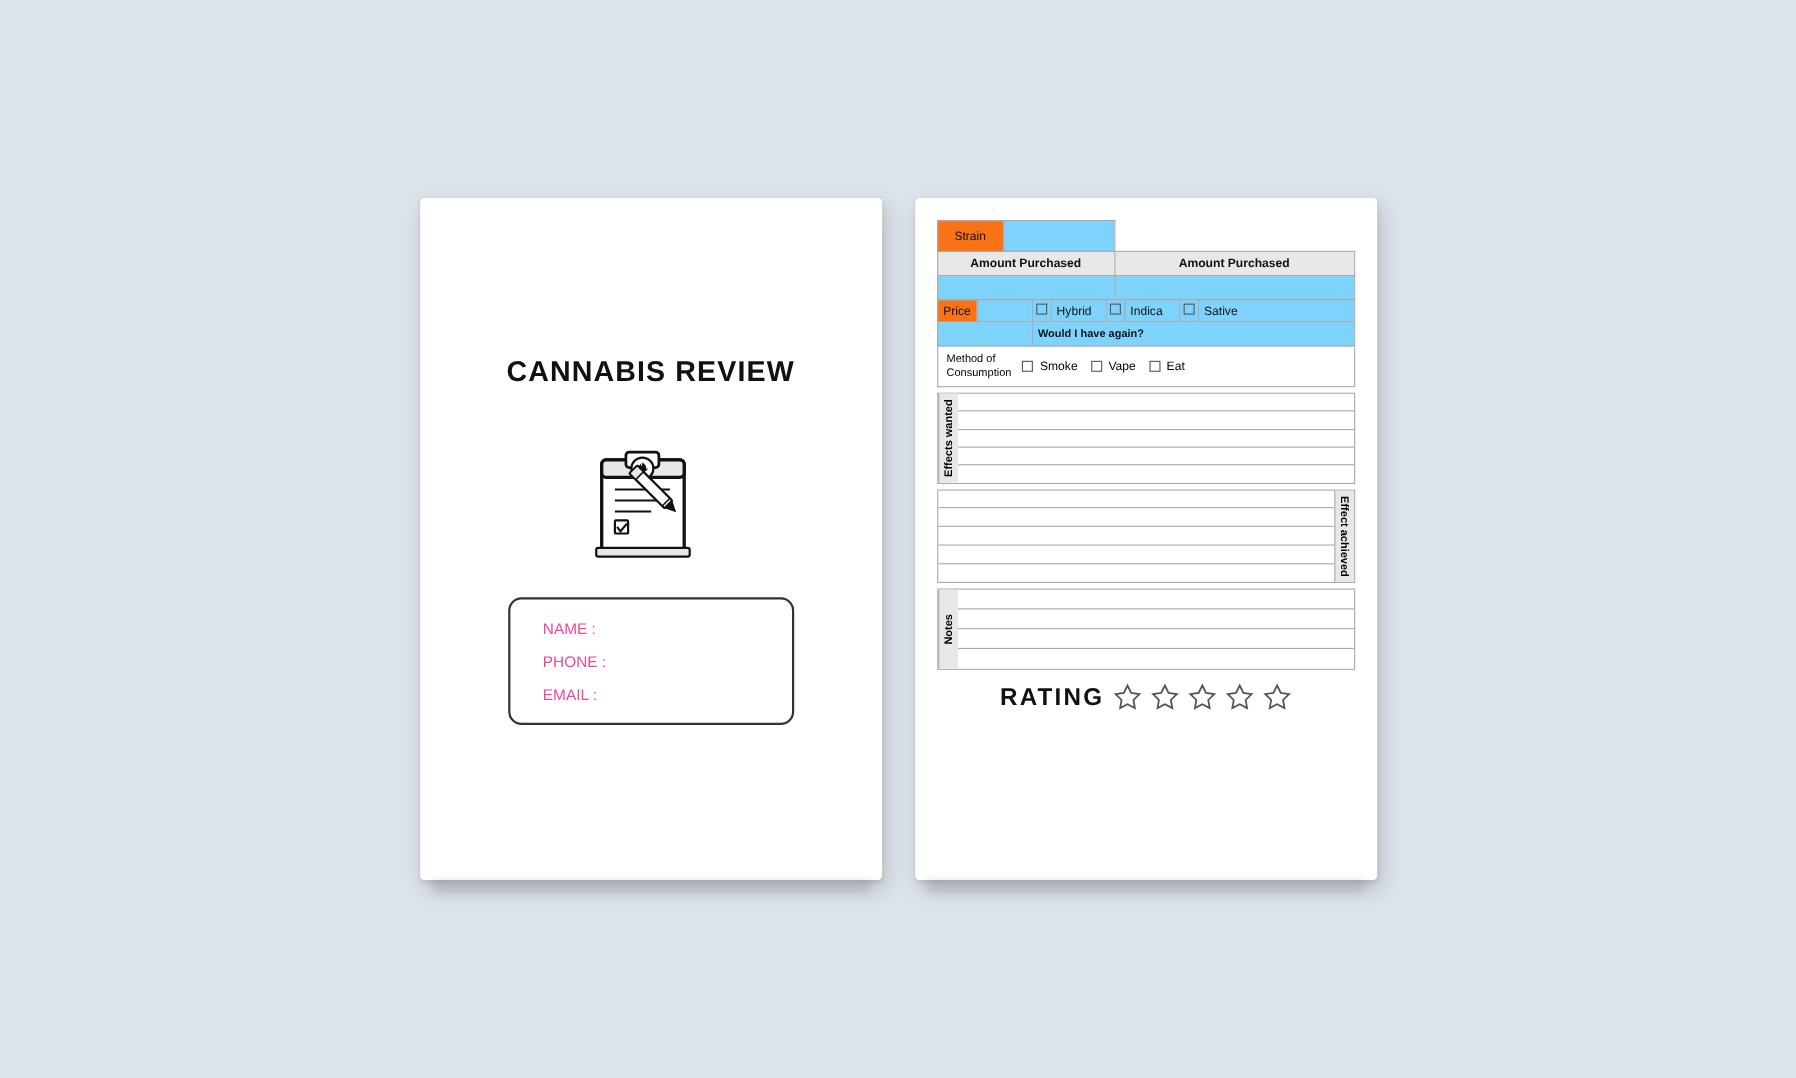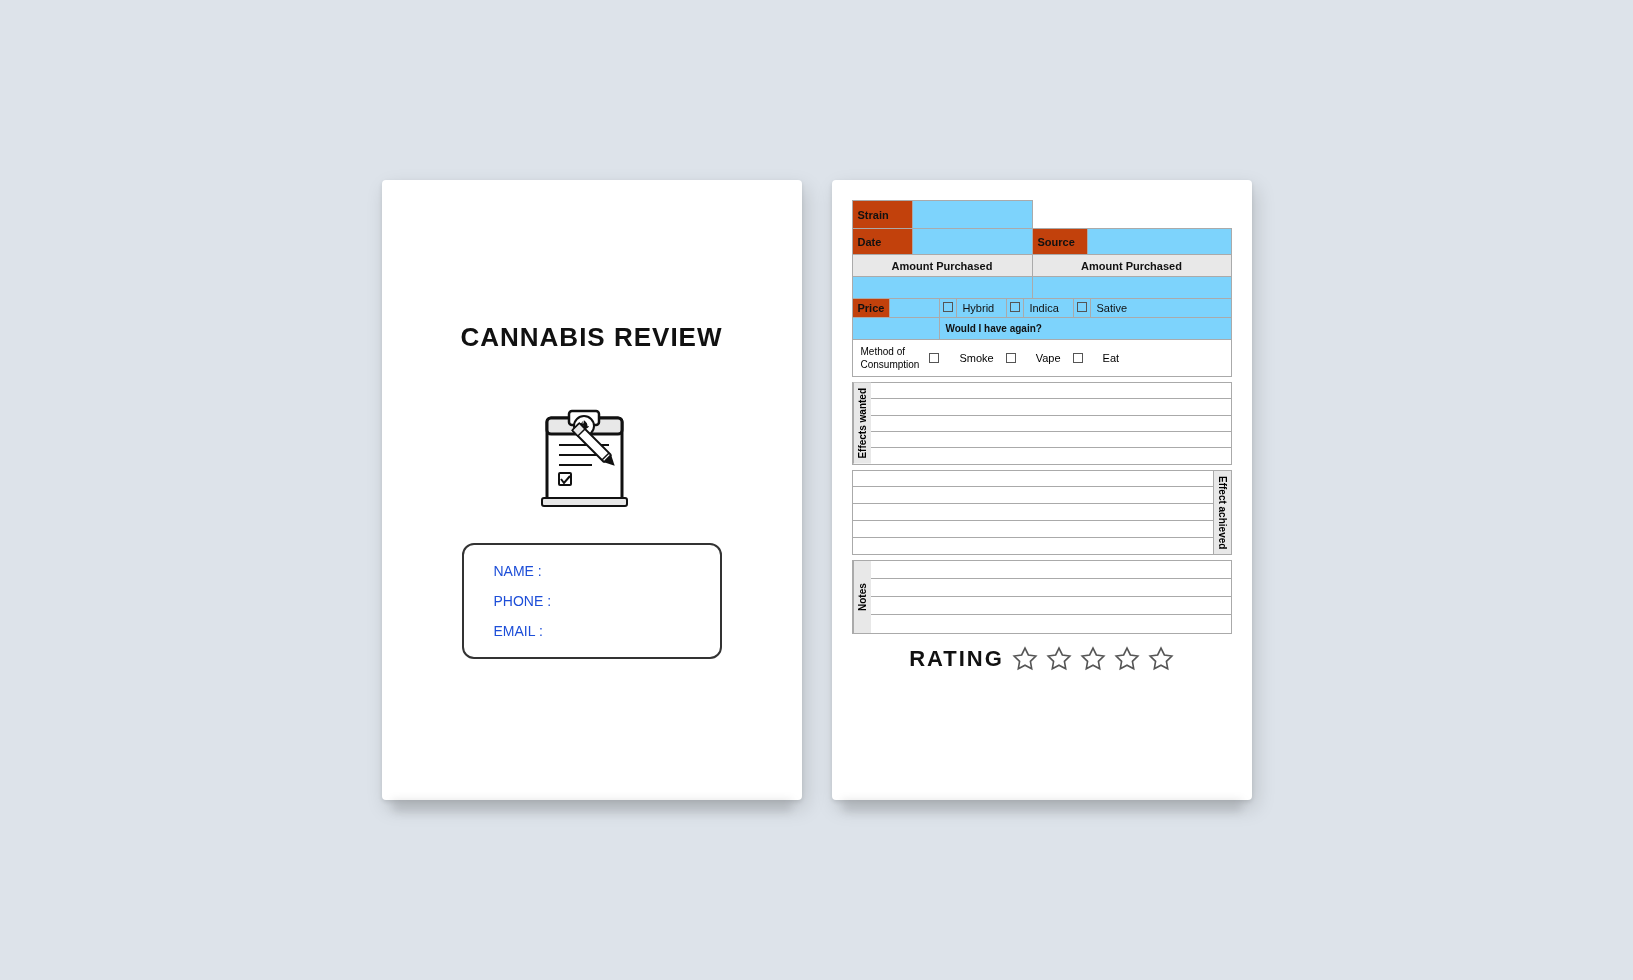--- a/index.html
+++ b/index.html
@@ -68,21 +68,21 @@
       margin: 10px 0 30px 0;
     }
     .info-box {
       border: 2px solid #333;
       border-radius: 12px;
       padding: 18px 30px;
       width: 260px;
     }
     .info-line {
       font-size: 14px;
-      color: #1d4ed8;
+      color: #ec4899;
       margin-bottom: 14px;
       font-weight: 500;
     }
     .info-line:last-child { margin-bottom: 0; }
 
     
     .right-page {
       background: white;
       width: 420px;
       min-height: 620px;
@@ -108,23 +108,24 @@
       width: 100%;
       border-collapse: collapse;
       font-size: 11px;
     }
     .form-table td, .form-table th {
       border: 1px solid #aaa;
       padding: 3px 5px;
       color: #111;
     }
     .form-table .label-cell {
-      background: #c2410c;
-      font-weight: 700;
+      background: #f97316;
+      font-weight: 400;
       white-space: nowrap;
+      text-align: center;
     }
     .form-table .value-cell {
       background: #7dd3fc;
     }
 
     .strain-row td {
       height: 28px;
     }
     .date-source-row td {
       height: 26px;
@@ -211,21 +212,21 @@
       line-height: 1.3;
     }
     .method-options {
       display: flex;
       gap: 12px;
       align-items: center;
     }
     .method-option {
       display: flex;
       align-items: center;
-      gap: 20px;
+      gap: 6px;
       font-size: 11px;
     }
 
     
     .notes-section {
       display: flex;
       border: 1px solid #aaa;
       margin-top: 5px;
       min-height: 70px;
     }
@@ -295,26 +296,20 @@
       <div class="info-line">EMAIL :</div>
     </div>
   </div>
 
   <div class="right-page">
 
     <table class="form-table">
       <tbody>
           <tr class="strain-row">
         <td class="label-cell" style="width:60px;">Strain</td>
-        <td class="value-cell"></td>
-      </tr>
-      <tr class="date-source-row">
-        <td class="label-cell" style="width:60px;">Date</td>
-        <td class="value-cell" style="width:120px;"></td>
-        <td class="label-cell" style="width:55px;">Source</td>
         <td class="value-cell"></td>
       </tr>
       <tr class="amount-header-row">
         <td colspan="2">Amount Purchased</td>
         <td colspan="2">Amount Purchased</td>
       </tr>
       <tr class="amount-value-row">
         <td colspan="2" class="value-cell"></td>
         <td colspan="2" class="value-cell"></td>
       </tr>

